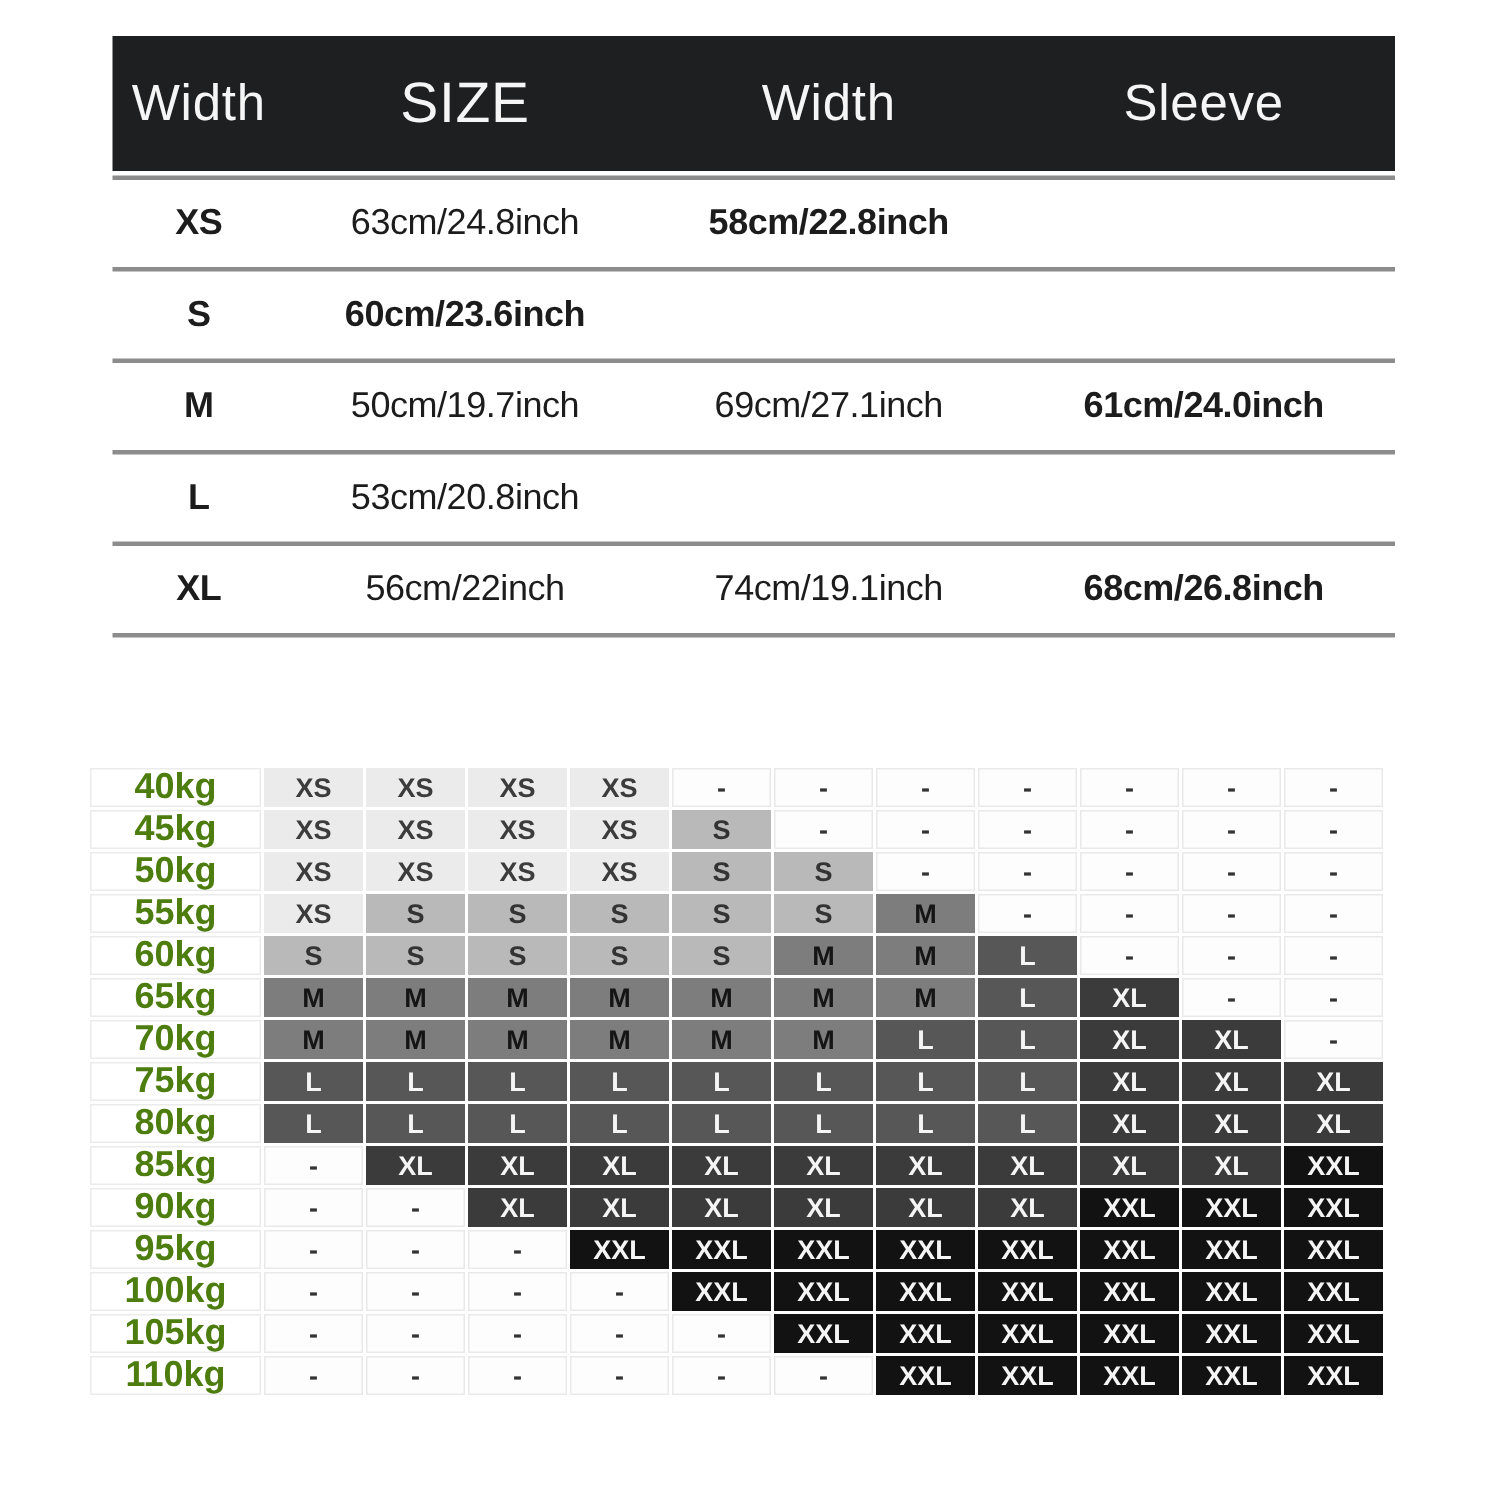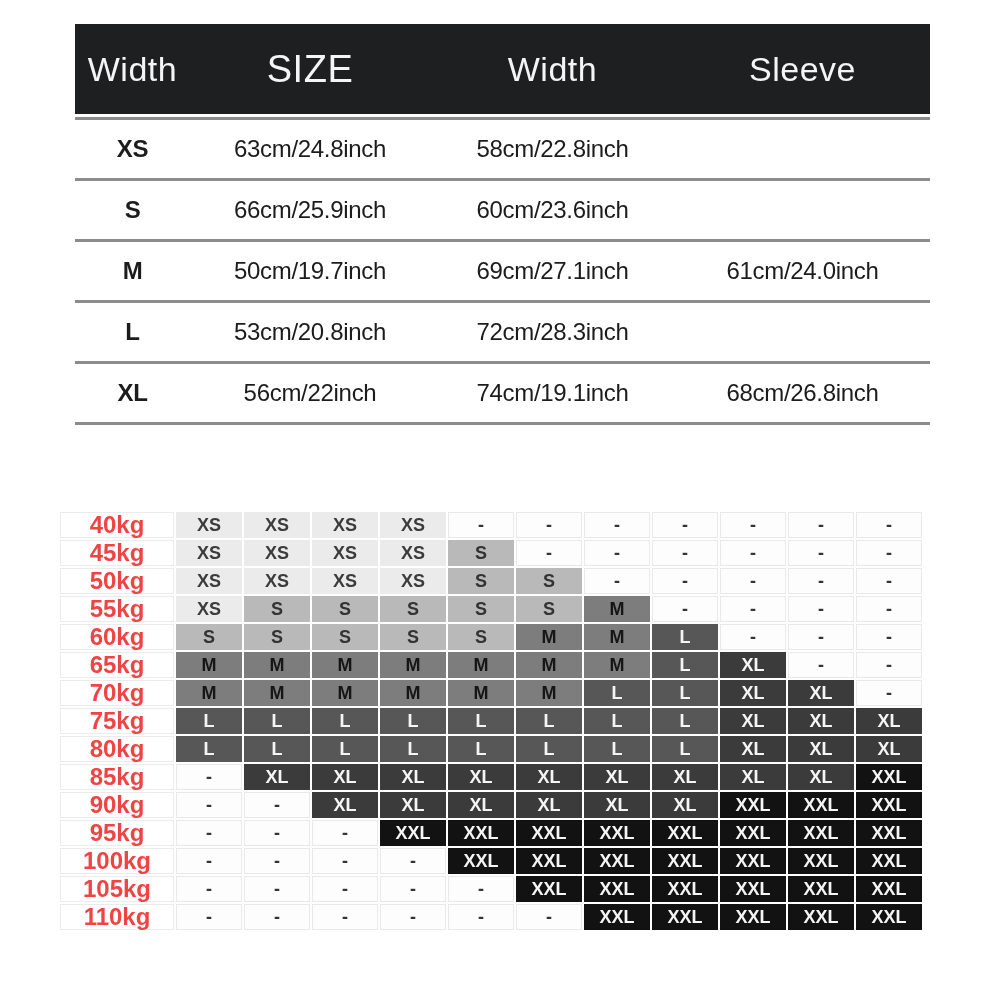--- a/index.html
+++ b/index.html
@@ -26,37 +26,37 @@
   .tt-body { margin-top:3px; border-top:3px solid #8c8c8c; }
   .tt-row {
     display:grid;
     grid-template-columns:115px 240px 245px 255px;
     align-items:center;
     height:58px;
     border-bottom:3px solid #8c8c8c;
   }
   .tt-c { text-align:center; font-size:24px; color:#1c1c1c; letter-spacing:-0.3px; }
   .tt-c.c0 { font-weight:bold; }
-  .tt-c.c3 { font-weight:normal; }
+  .tt-c.c3 { font-weight:bold; }
 
   
   .matrix { position:absolute; left:60px; top:512px; width:864px; }
   .m-row { display:grid; grid-template-columns:116px repeat(11,68px); }
   .m-cell {
     display:flex; align-items:center; justify-content:center;
     border-right:2px solid #ffffff;
     border-bottom:2px solid #ffffff;
     box-shadow:inset 0 0 0 1px rgba(0,0,0,0.08);
     background:#fdfdfd;
     font-weight:bold;
     white-space:nowrap;
   }
   .m-head .m-cell { height:44px; font-size:19px; letter-spacing:-0.8px; color:#1d1d1d; background:#ffffff; }
   .m-body .m-cell { height:26px; font-size:18px; }
-  .m-w { font-size:24px !important; color:#ef4444; background:#ffffff !important; }
+  .m-w { font-size:24px !important; color:#4d7c0f; background:#ffffff !important; }
   .m-dash { color:#333333; font-size:16px; }
   .m-size { box-shadow:none; }
 </style>
 </head>
 <body>
 
 <div class="canvas">
 
   <section class="top-table">
     <div class="tt-header" id="tt-header">
@@ -66,33 +66,31 @@
         <div class="tt-h c3">Sleeve</div>
       </div>
     <div class="tt-body" id="tt-body">
         <div class="tt-row">
           <div class="tt-c c0">XS</div>
           <div class="tt-c c2">63cm/24.8inch</div>
           <div class="tt-c c3">58cm/22.8inch</div>
         </div>
         <div class="tt-row">
           <div class="tt-c c0">S</div>
-          <div class="tt-c c2">66cm/25.9inch</div>
           <div class="tt-c c3">60cm/23.6inch</div>
         </div>
         <div class="tt-row">
           <div class="tt-c c0">M</div>
           <div class="tt-c c1">50cm/19.7inch</div>
           <div class="tt-c c2">69cm/27.1inch</div>
           <div class="tt-c c3">61cm/24.0inch</div>
         </div>
         <div class="tt-row">
           <div class="tt-c c0">L</div>
           <div class="tt-c c1">53cm/20.8inch</div>
-          <div class="tt-c c2">72cm/28.3inch</div>
         </div>
         <div class="tt-row">
           <div class="tt-c c0">XL</div>
           <div class="tt-c c1">56cm/22inch</div>
           <div class="tt-c c2">74cm/19.1inch</div>
           <div class="tt-c c3">68cm/26.8inch</div>
         </div>
       </div>
   </section>
 

